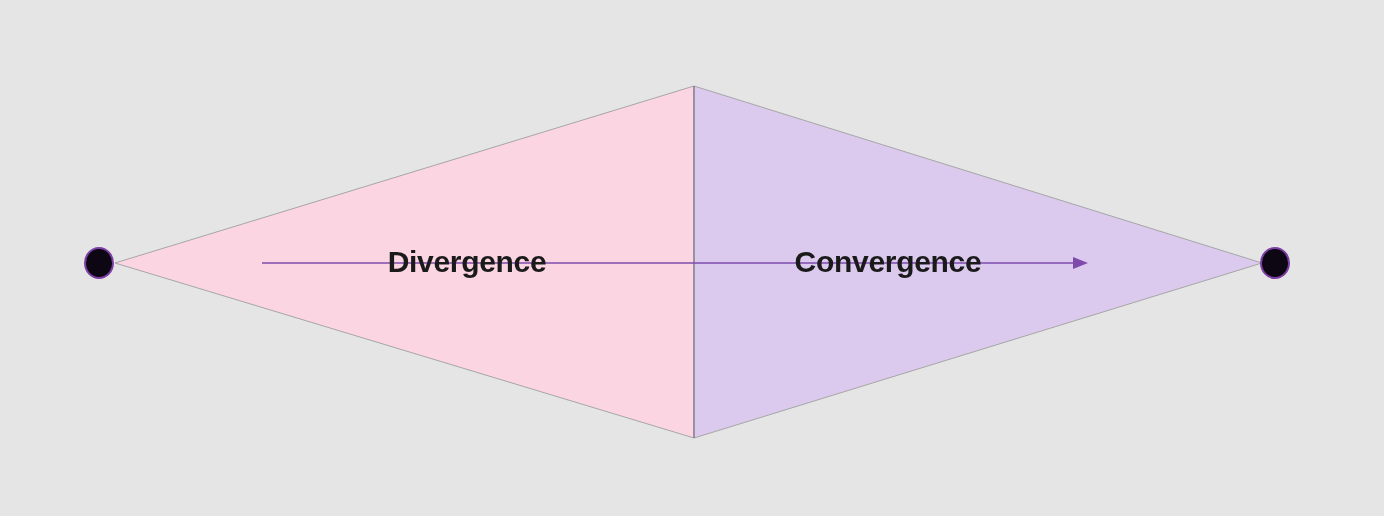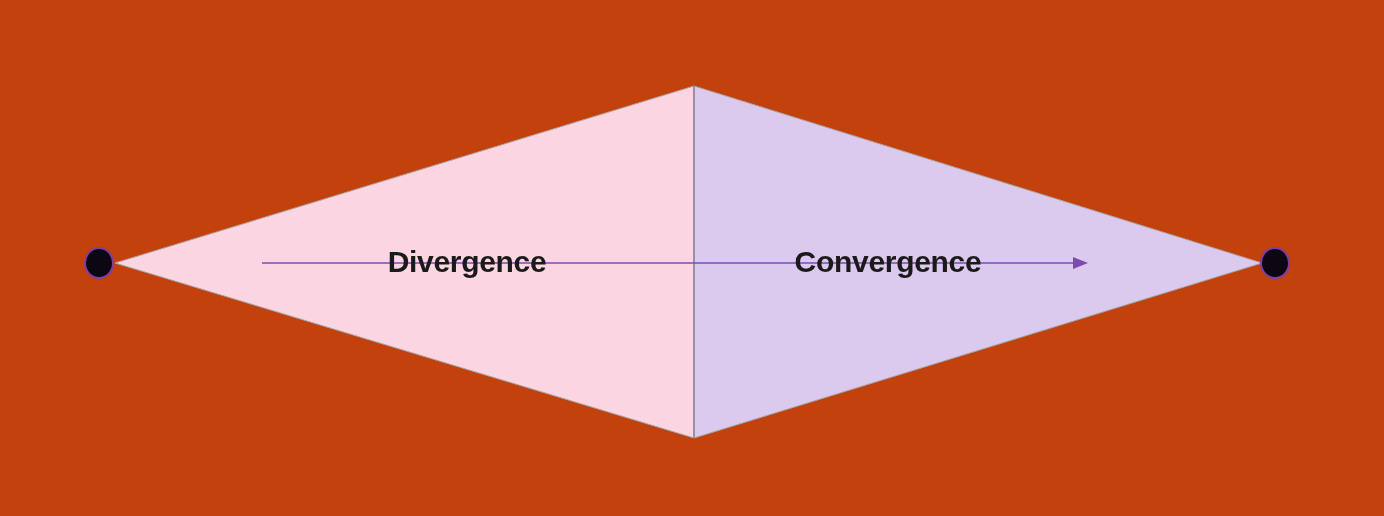--- a/index.html
+++ b/index.html
@@ -8,21 +8,21 @@
     background: #ffffff;
     width: 1384px;
     height: 516px;
     overflow: hidden;
     font-family: "Liberation Sans", sans-serif;
   }
   .canvas {
     position: relative;
     width: 1384px;
     height: 516px;
-    background: #c2410c;
+    background: #e5e5e5;
     text-align: center;
   }
   svg.diagram {
     display: block;
     width: 1384px;
     height: 516px;
   }
   .shape-edge {
     stroke: #a6a6a6;
     stroke-width: 1;

